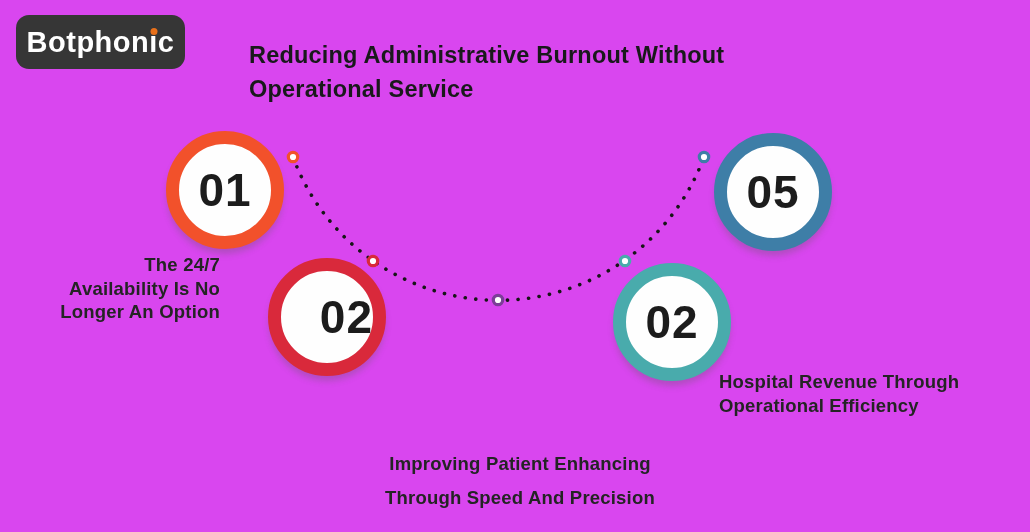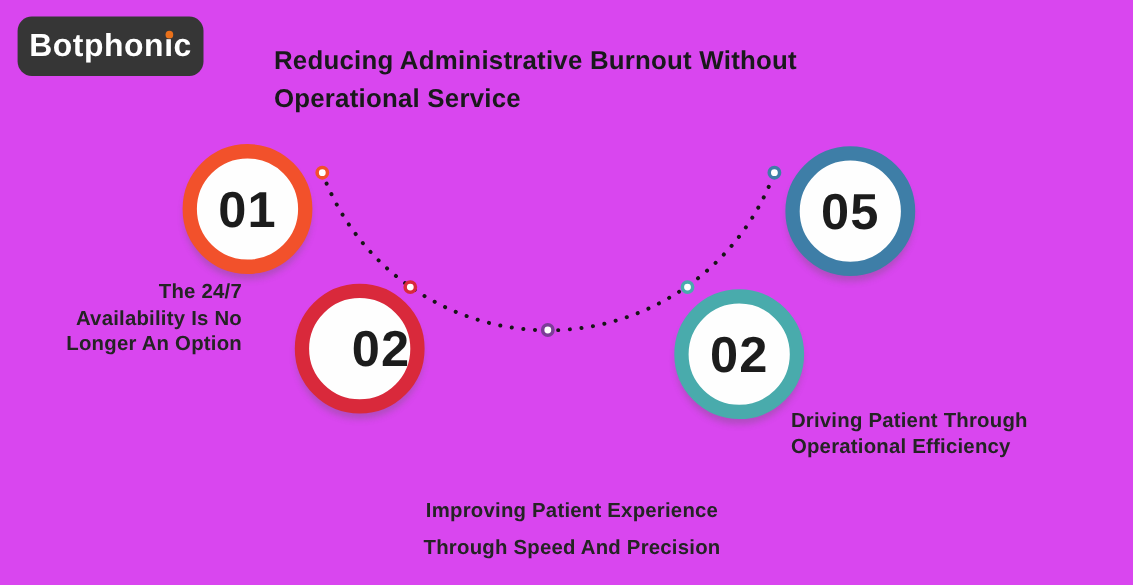--- a/index.html
+++ b/index.html
@@ -141,18 +141,18 @@
   <div class="ring ring-4" style="border-color: rgb(73, 171, 172);">
     <span class="num">02</span>
   </div>
   <div class="ring ring-5" style="border-color: rgb(62, 126, 167);">
     <span class="num">05</span>
   </div>
 
   <div class="step-label label-1">The 24/7
 Availability Is No
 Longer An Option</div>
-  <div class="step-label label-3">Improving Patient Experience
+  <div class="step-label label-3">Improving Patient Enhancing
 Through Speed And Precision</div>
-  <div class="step-label label-4">Driving Patient Through
+  <div class="step-label label-4">Hospital Revenue Through
 Operational Efficiency</div>
 
 </div>
 
 </body></html>

